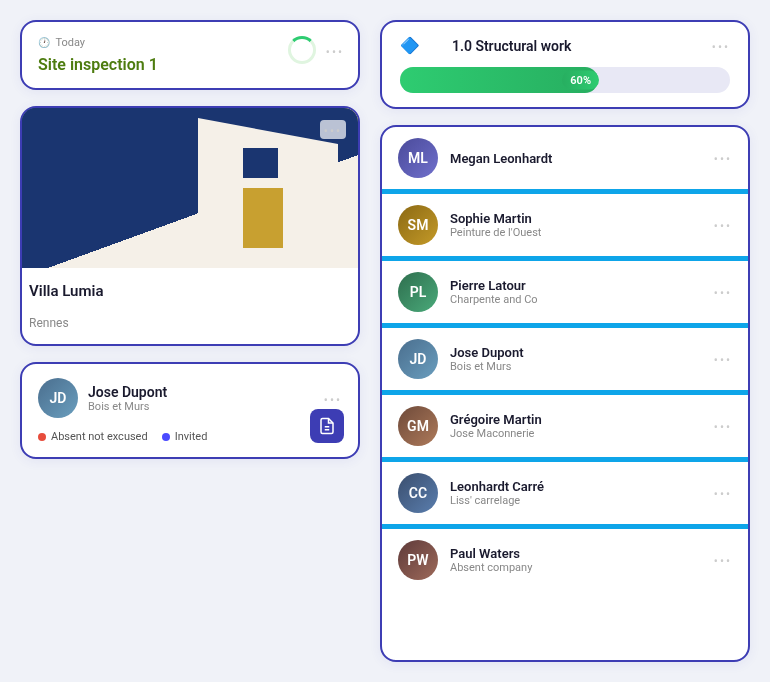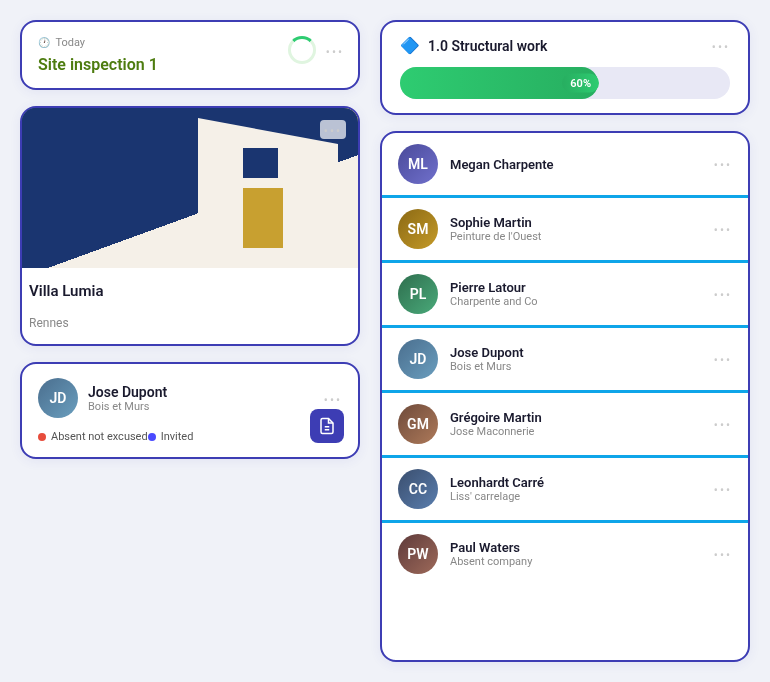--- a/index.html
+++ b/index.html
@@ -213,20 +213,21 @@
     }
 
     .person-info .person-company {
       font-size: 11px;
       color: #888;
     }
 
     .card-person .tags-row {
       display: flex;
       align-items: flex-end;
+      gap: 14px;
     }
 
     .tag {
       display: flex;
       align-items: center;
       gap: 5px;
       font-size: 11px;
       color: #555;
     }
 
@@ -270,26 +271,27 @@
 
     .struct-icon {
       font-size: 16px;
     }
 
     .struct-title {
       font-size: 14px;
       font-weight: 600;
       color: #1a1a2e;
       flex: 1;
+      margin-left: 24px;
     }
 
     .progress-bar-bg {
       background: #e8e8f5;
       border-radius: 20px;
-      height: 32px;
+      height: 26px;
       width: 100%;
       position: relative;
       overflow: visible;
     }
 
     .progress-bar-fill {
       background: linear-gradient(90deg, #2ecc71, #27ae60);
       border-radius: 20px;
       height: 100%;
       width: 60%;
@@ -324,21 +326,21 @@
     .people-list {
       display: flex;
       flex-direction: column;
     }
 
     .people-item {
       display: flex;
       align-items: center;
       gap: 12px;
       padding: 11px 16px;
-      border-bottom: 3px solid #0ea5e9;
+      border-bottom: 5px solid #0ea5e9;
     }
 
     .people-item:last-child {
       border-bottom: none;
     }
 
     .people-item .person-details {
       flex: 1;
     }
 
@@ -459,21 +461,21 @@
           <span class="progress-label">60%</span>
         </div>
       </div>
     </div>
 
     <div class="card card-people">
       <div class="people-list" id="people-list">
       <div class="people-item">
       <div class="avatar av-megan">ML</div>
       <div class="person-details">
-        <div class="person-name">Megan Charpente</div>
+        <div class="person-name">Megan Leonhardt</div>
 
       </div>
       <div class="more-btn three-dots"></div>
     </div>
           <div class="people-item">
       <div class="avatar av-sophie">SM</div>
       <div class="person-details">
         <div class="person-name">Sophie Martin</div>
         <div class="person-company">Peinture de l'Ouest</div>
       </div>

